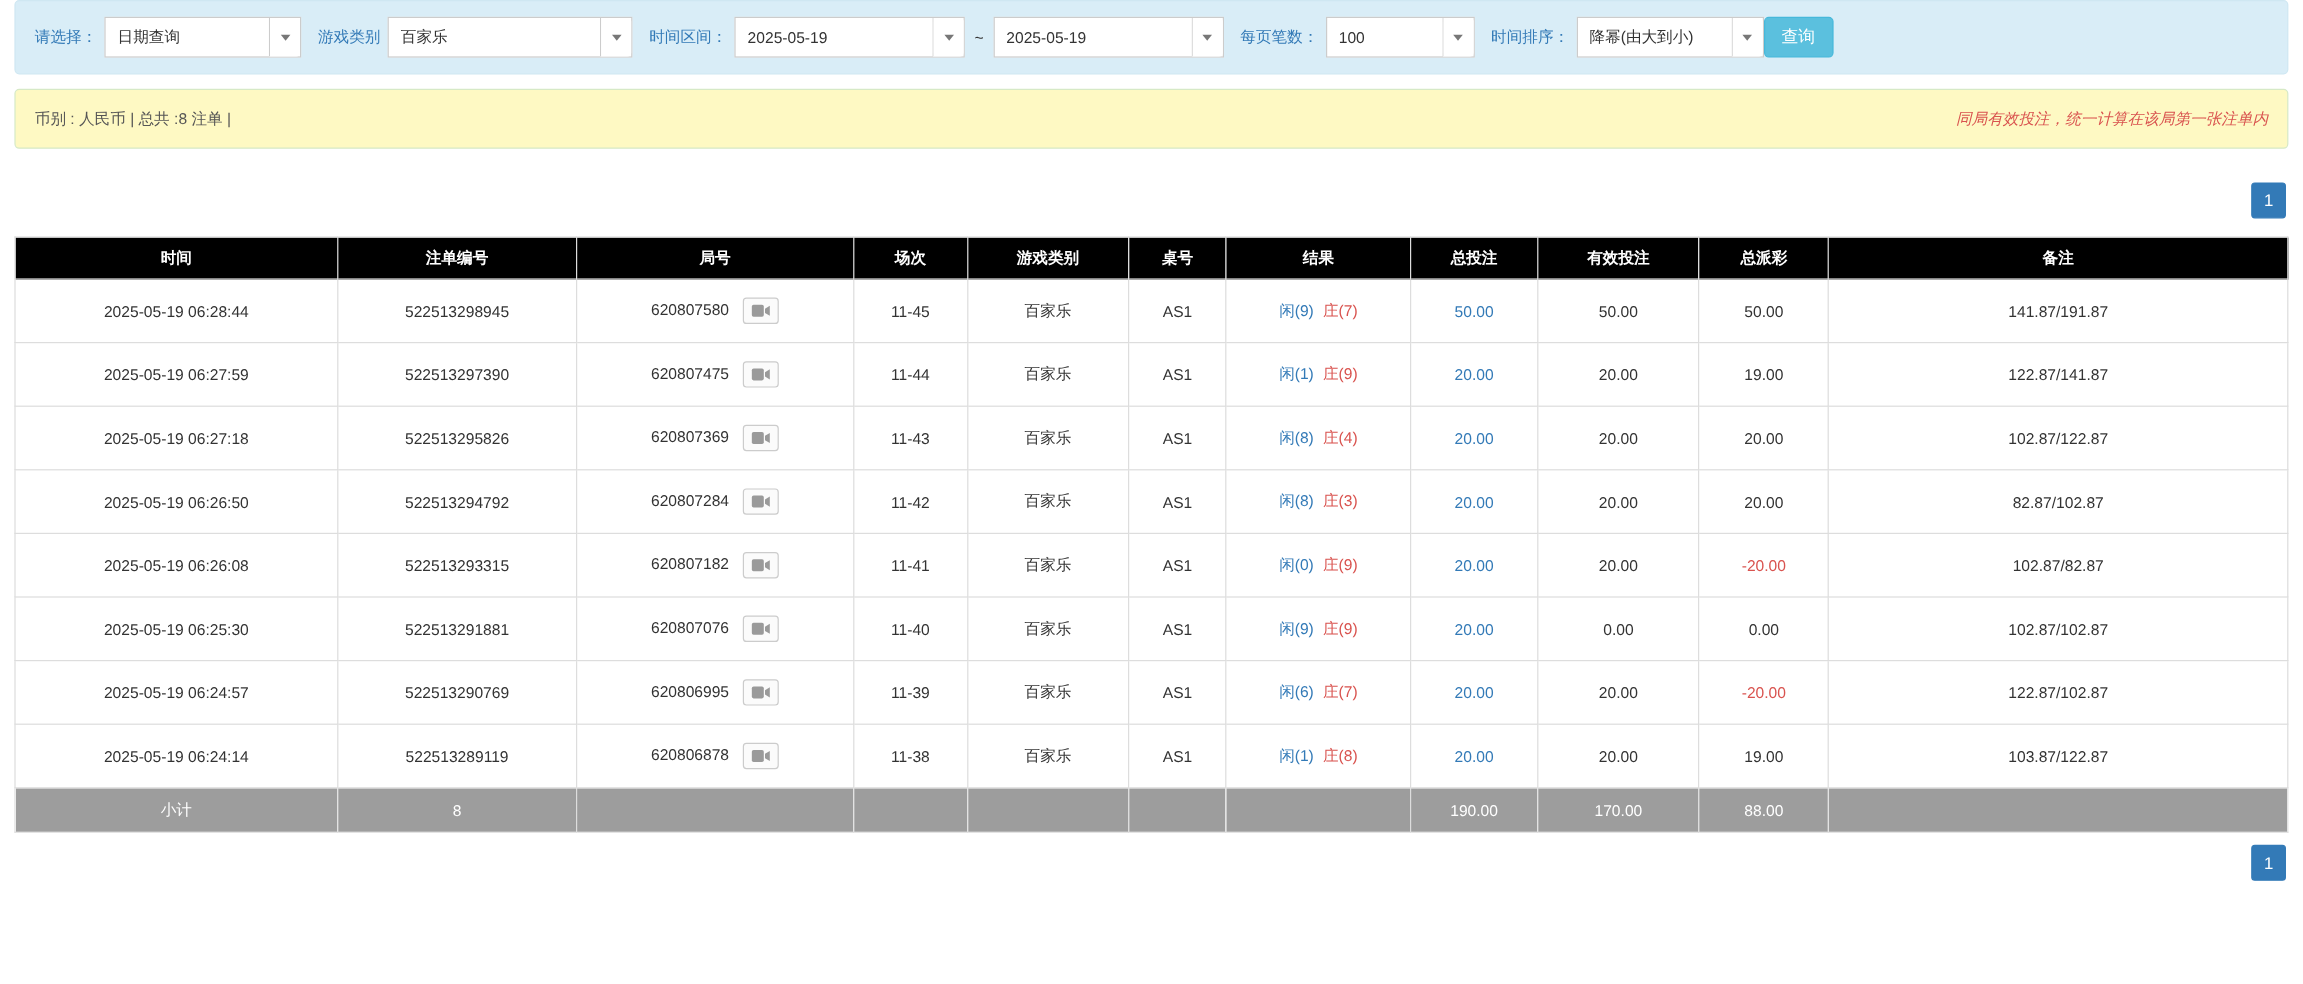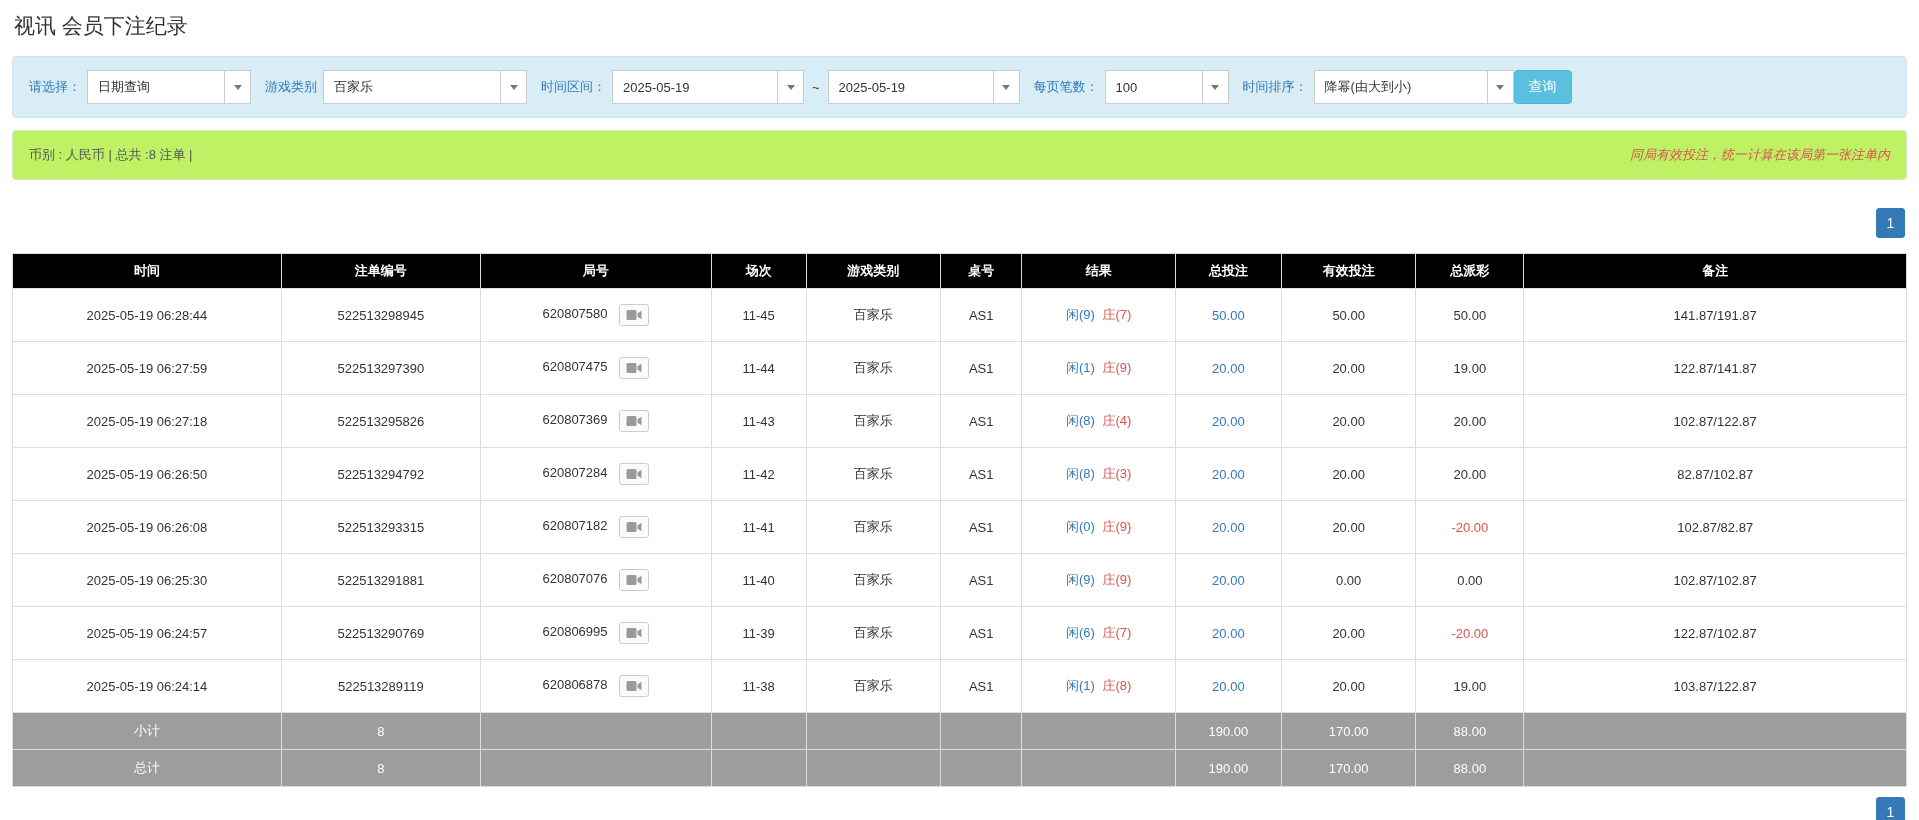--- a/index.html
+++ b/index.html
@@ -34,33 +34,33 @@
 .combo-caret {
   width: 26px; background: #fff; border: none; border-left: 1px solid #ccc;
   border-radius: 0 3px 3px 0; display: flex; align-items: center; justify-content: center;
   cursor: pointer; padding: 0;
 }
 .caret { width: 0; height: 0; border-left: 4px solid transparent; border-right: 4px solid transparent; border-top: 5px solid #777; }
 .combo-select { width: 164px; }
 .combo-game   { width: 204px; }
 .combo-date   { width: 192px; }
 .combo-size   { width: 124px; justify-content: flex-end; }
-.combo-sort   { width: 200px; }
+.combo-sort   { width: 156px; }
 .tilde { font-size: 13px; color: #333; margin: 0 8px; }
 .search-button {
   height: 34px; padding: 0 14px;
   background: #5bc0de; border: 1px solid #46b8da;
   color: #fff; font-size: 14px; border-radius: 4px; cursor: pointer;
   font-family: inherit;
 }
 
 
 .summary-bar {
   margin-top: 12px;
-  background: #bef264; border: 1px solid #d6e9c6; border-radius: 4px;
+  background: #fef9c3; border: 1px solid #d6e9c6; border-radius: 4px;
   height: 50px;
   display: flex; align-items: center; justify-content: space-between;
   padding: 0 16px; font-size: 13px;
 }
 .summary-info { color: #555; }
 .summary-warning { color: #d9534f; font-style: italic; }
 
 
 .pagination-row { display: flex; justify-content: flex-end; margin: 28px 2px 15px 0; }
 .pagination-row.bottom { margin: 10px 2px 0 0; }
@@ -94,21 +94,20 @@
   width: 30px; height: 22px; margin-left: 8px;
   background: #fbfbfb; border: 1px solid #ccc; border-radius: 3px;
   cursor: pointer; vertical-align: middle; padding: 0;
 }
 </style>
 </head>
 <body>
 
 <div class="container">
 
-  <h1 class="page-title">视讯 会员下注纪录</h1>
 
   <div class="filter-panel">
     <span class="filter-label first">请选择：</span>
     <div class="combo combo-select">
       <span class="combo-value">日期查询</span>
       <button class="combo-caret">
           <span class="caret"></span>
         </button>
     </div>
 
@@ -416,33 +415,20 @@
         <td></td>
         <td></td>
         <td></td>
         <td></td>
         <td></td>
         <td>190.00</td>
         <td>170.00</td>
         <td>88.00</td>
         <td></td>
       </tr>
-      <tr class="footer-row">
-        <td>总计</td>
-        <td>8</td>
-        <td></td>
-        <td></td>
-        <td></td>
-        <td></td>
-        <td></td>
-        <td>190.00</td>
-        <td>170.00</td>
-        <td>88.00</td>
-        <td></td>
-      </tr>
     </tfoot>
   </table>
 
   <div class="pagination-row bottom">
     <button class="page-button">1</button>
   </div>
 
 </div>
 
 </body></html>

